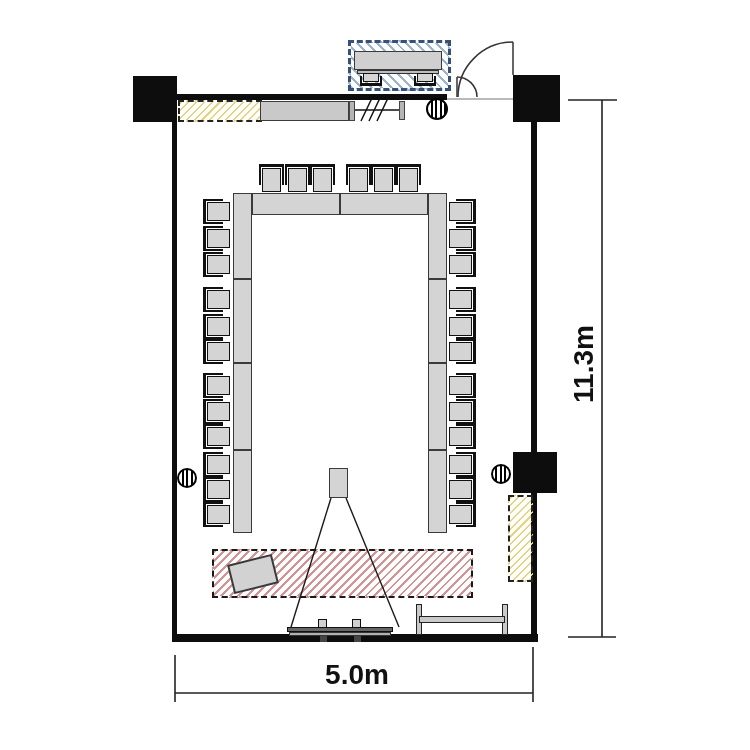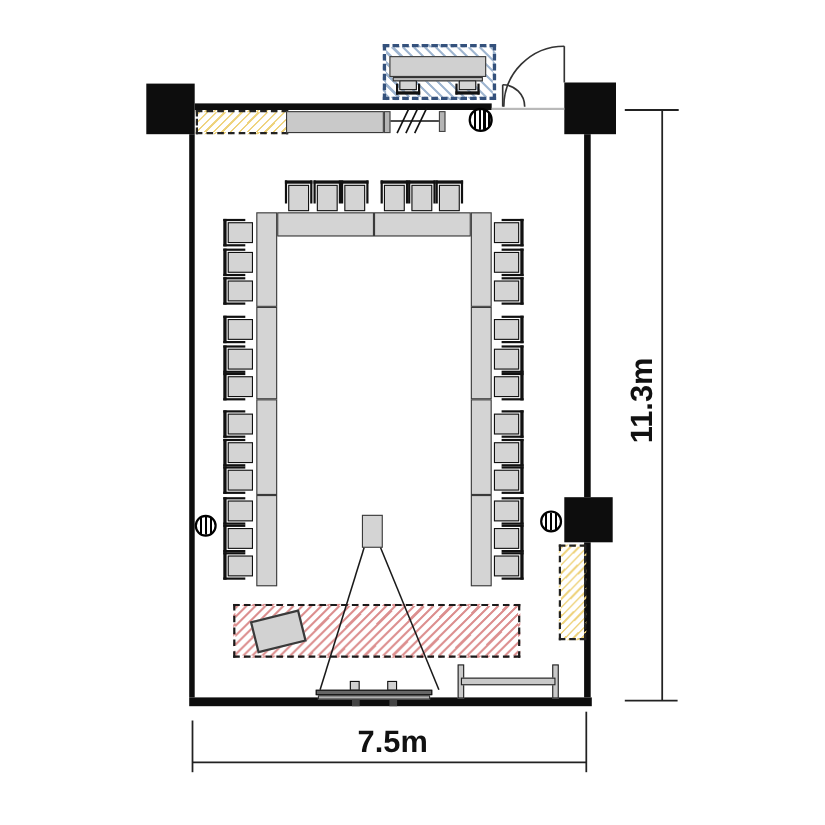--- a/index.html
+++ b/index.html
@@ -316,15 +316,15 @@
     </g>
 
     <g stroke="#222" stroke-width="1.6" fill="none">
       <line x1="175" y1="693" x2="533" y2="693"></line>
       <line x1="175" y1="655" x2="175" y2="702"></line>
       <line x1="533" y1="647" x2="533" y2="702"></line>
     </g>
   </svg>
 
   <div class="abs dim-label" style="left:544px;top:349px;width:80px;height:30px;transform:rotate(-90deg);">11.3m</div>
-  <div class="abs dim-label" style="left:307px;top:660px;width:100px;height:30px;">7.5m</div>
+  <div class="abs dim-label" style="left:307px;top:660px;width:100px;height:30px;">5.0m</div>
 
 </div>
 
 </body></html>

